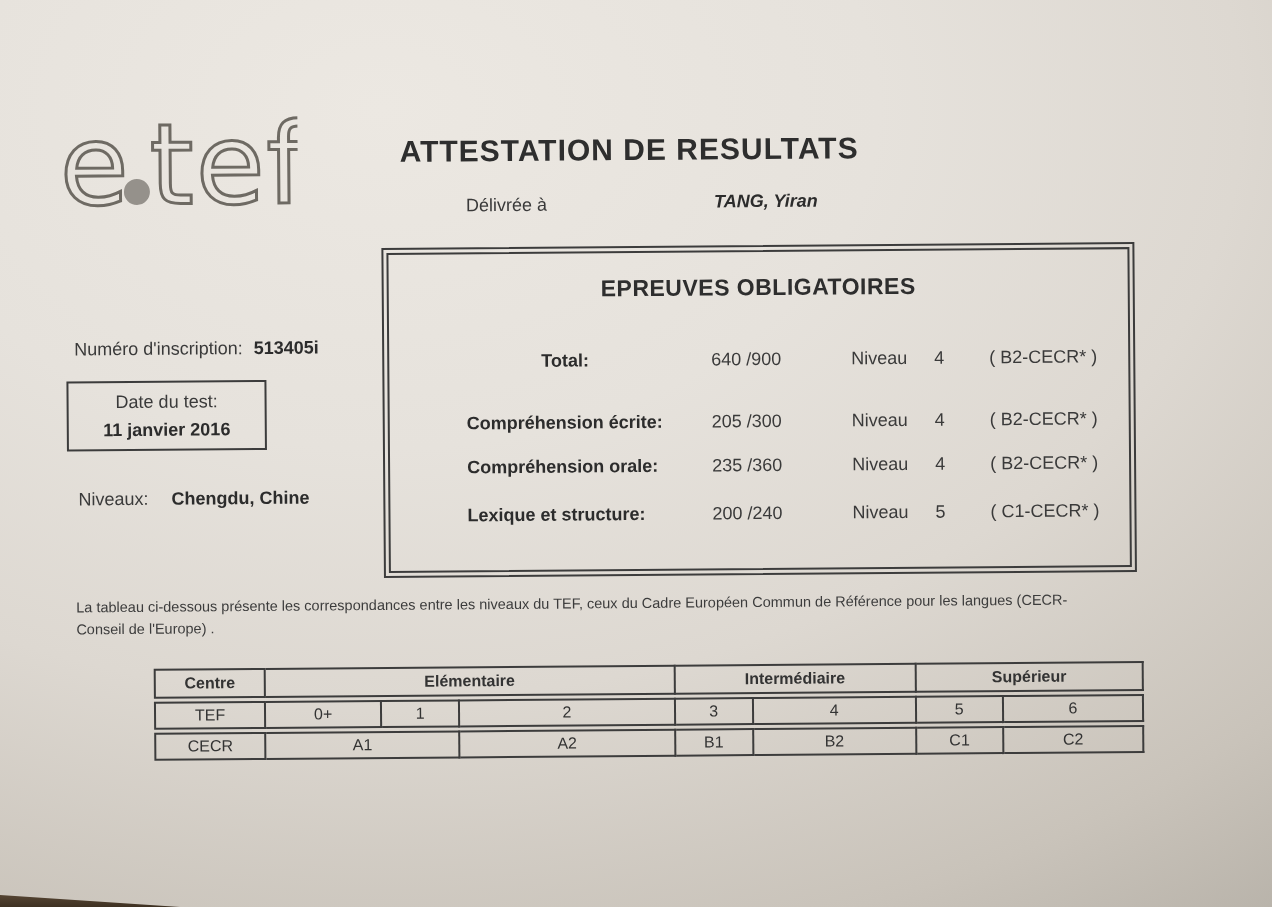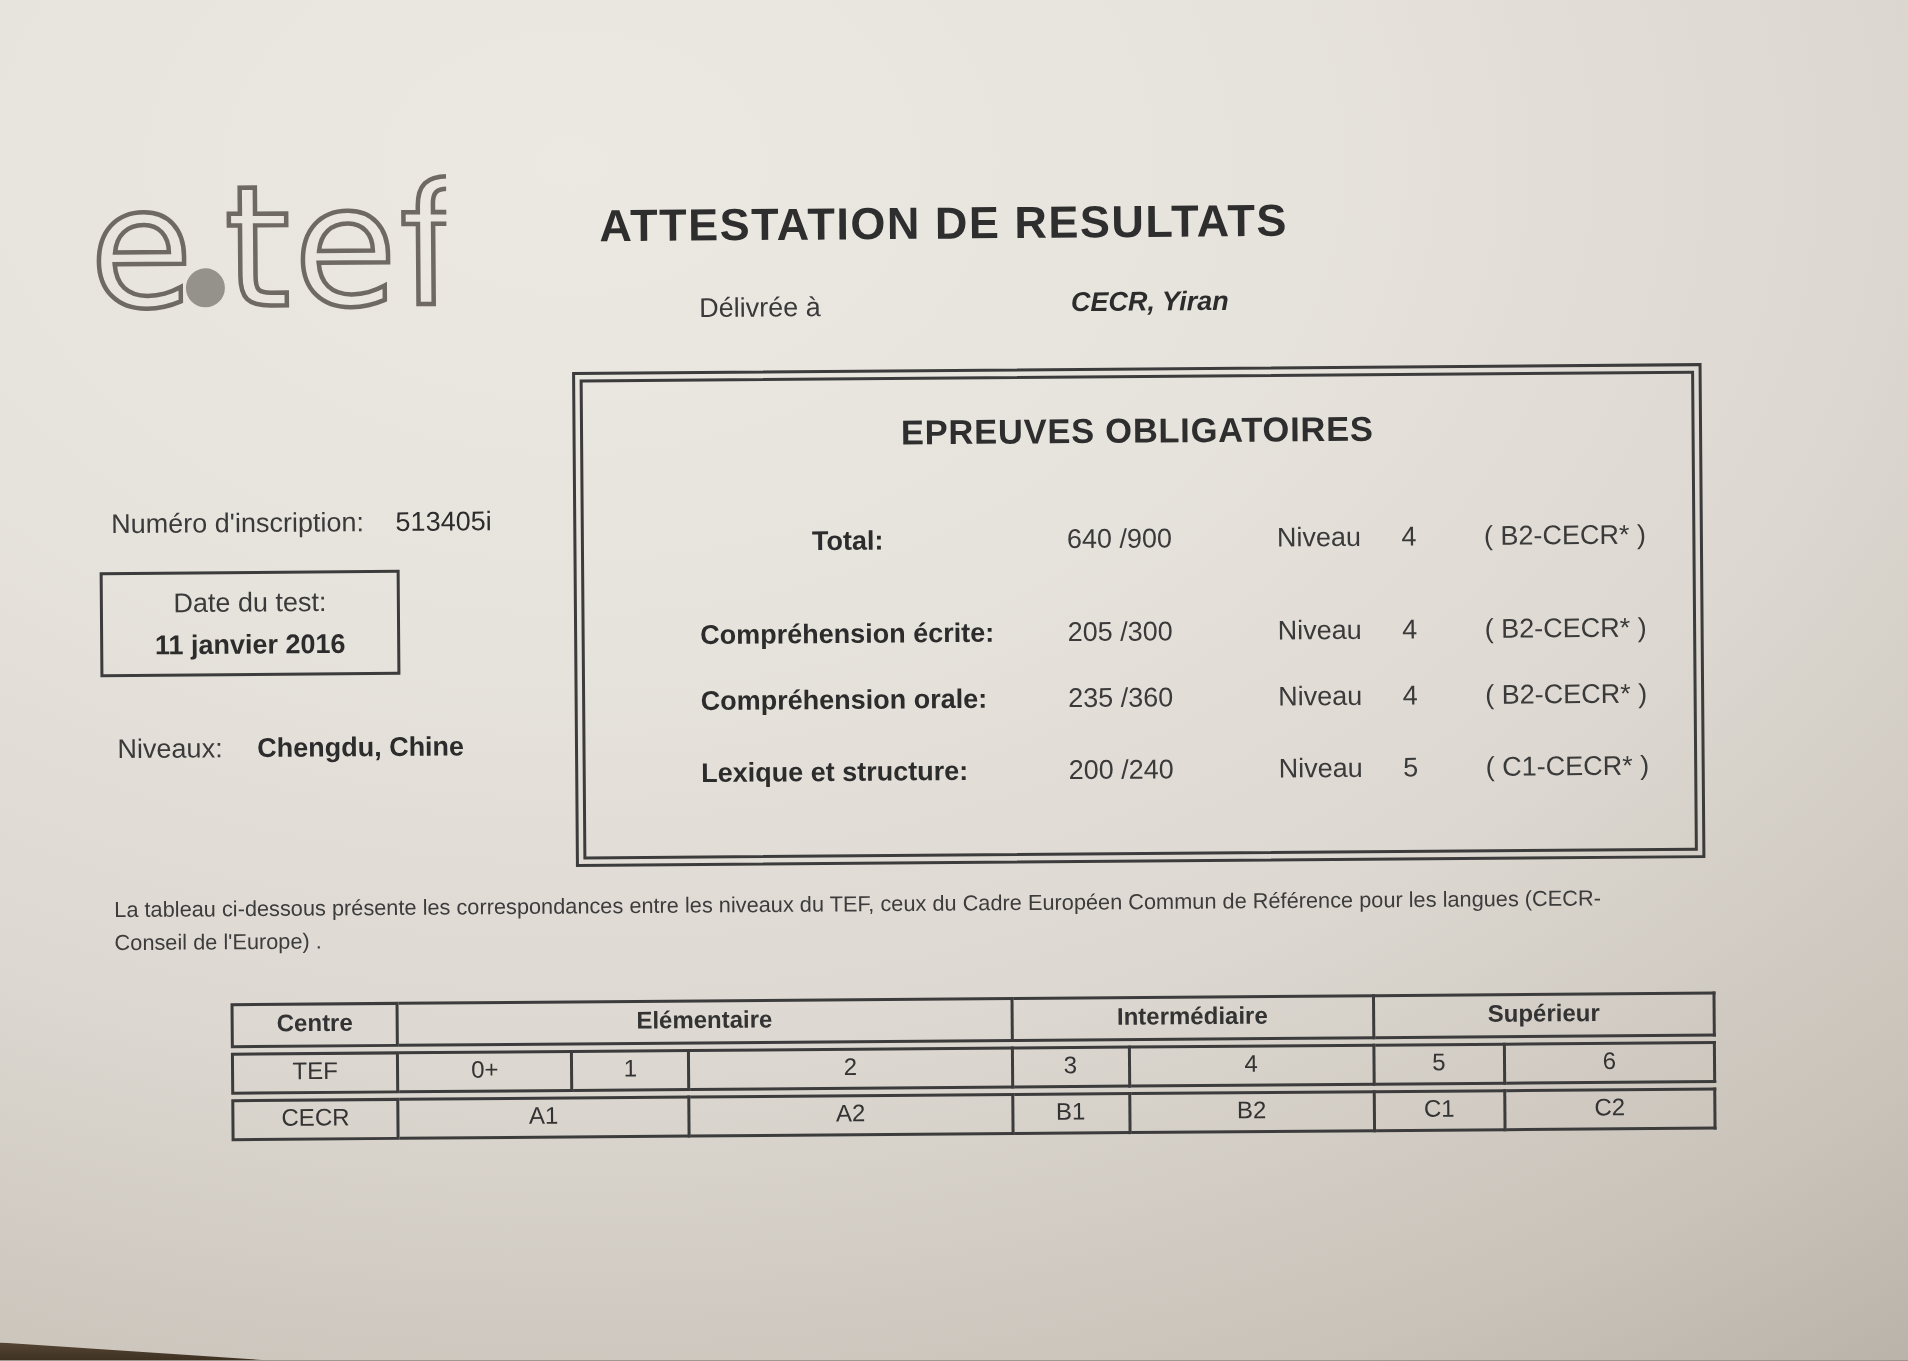--- a/index.html
+++ b/index.html
@@ -38,21 +38,21 @@
   }
   .delivered-row { position: absolute; left: 455px; top: 194px; font-size: 18px; margin-left: 13px; }
   .delivered-label { color: #3a3a3a; }
   .recipient {
     position: absolute; left: 248px; top: -2px;
     font-weight: bold; font-style: italic; color: #2c2c2c;
     white-space: nowrap;
   }
   
   .reg-row { position: absolute; left: 75px; top: 335px; font-size: 18px; color: #3a3a3a; }
-  .reg-value { font-weight: normal; color: #2c2c2c; margin-left: 16px; }
+  .reg-value { font-weight: bold; color: #2c2c2c; margin-left: 6px; }
   .date-box {
     position: absolute; left: 67px; top: 377px;
     width: 200px; height: 70px;
     border: 2px solid #3c3c3c;
     text-align: center; box-sizing: border-box;
   }
   .date-label { margin-top: 9px; font-size: 18px; color: #3a3a3a; }
   .date-value { margin-top: 7px; font-size: 18px; font-weight: bold; color: #2c2c2c; }
   .centre-row { position: absolute; left: 78px; top: 485px; font-size: 18px; color: #3a3a3a; }
   .centre-value { font-weight: bold; color: #2c2c2c; margin-left: 18px; }
@@ -112,21 +112,21 @@
       <g fill="none" stroke="#6e6a63" stroke-width="3">
         <text x="2" y="122" font-family="DejaVu Sans, sans-serif" font-size="112">e</text>
         <text x="92" y="122" font-family="DejaVu Sans, sans-serif" font-size="112" letter-spacing="2">tef</text>
       </g>
       <circle cx="79" cy="110" r="13" fill="#95918b"></circle>
     </svg>
 
     <div class="page-title">ATTESTATION DE RESULTATS</div>
     <div class="delivered-row">
       <span class="delivered-label">Délivrée à</span>
-      <span class="recipient">CECR, Yiran</span>
+      <span class="recipient">TANG, Yiran</span>
     </div>
 
     <div class="reg-row">
       <span>Numéro d'inscription:</span>
       <span class="reg-value">513405i</span>
     </div>
 
     <div class="date-box">
       <div class="date-label">Date du test:</div>
       <div class="date-value">11 janvier 2016</div>

